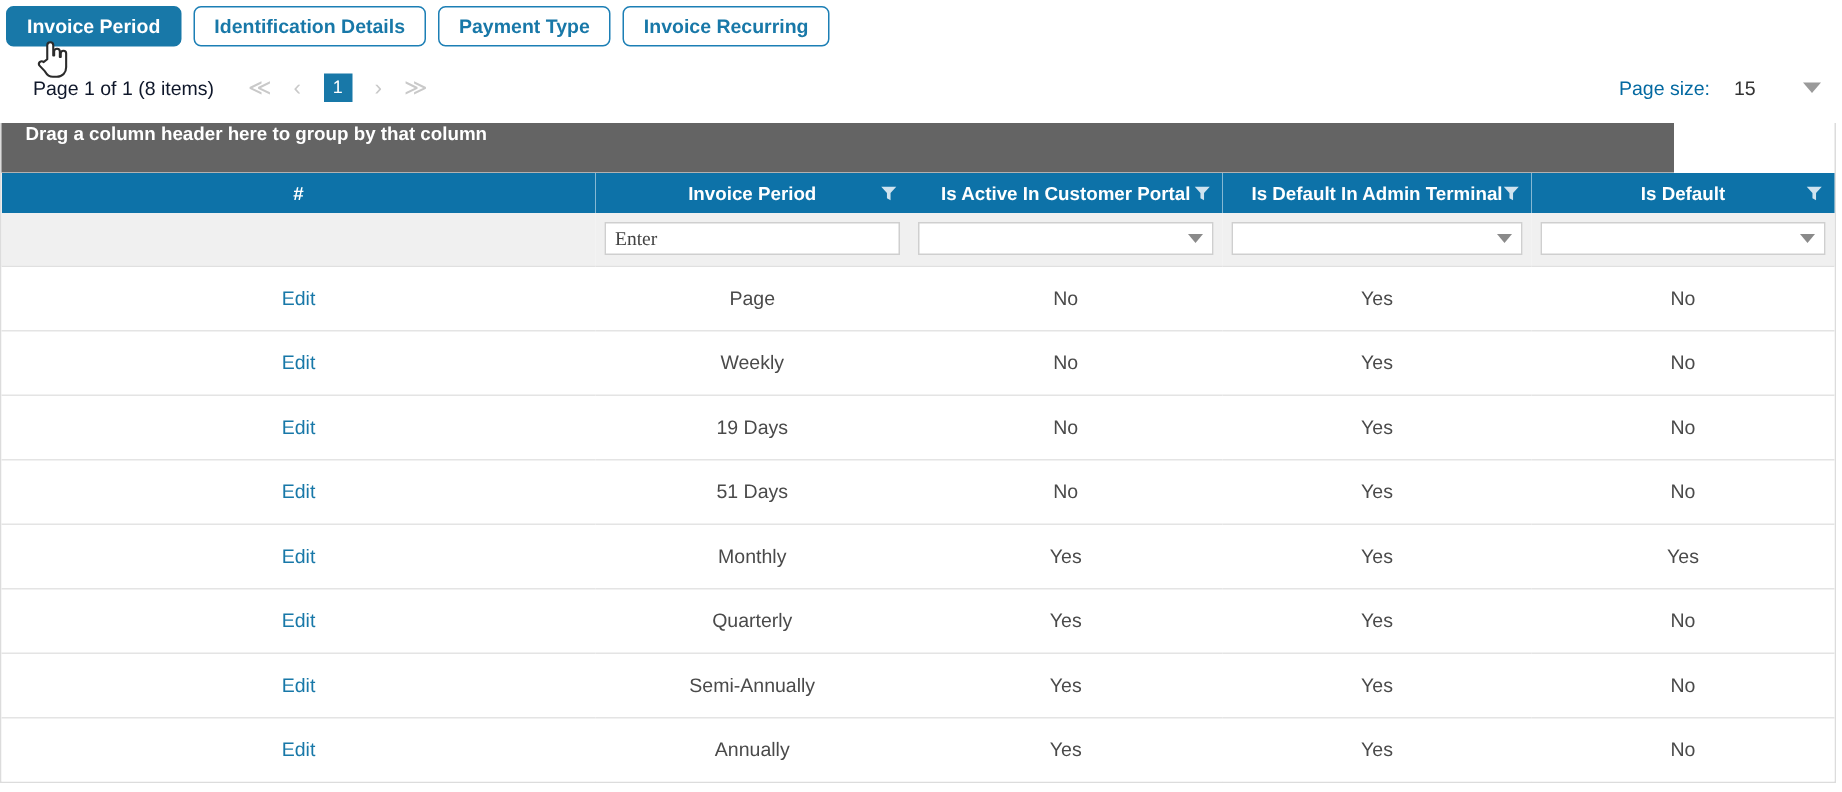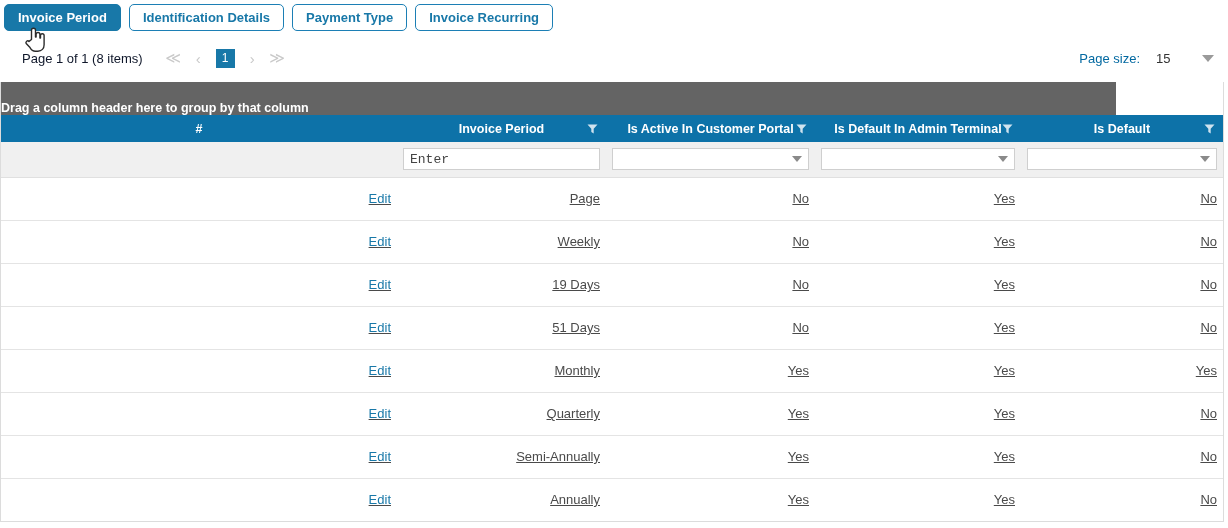--- a/index.html
+++ b/index.html
@@ -142,22 +142,22 @@
     border-bottom: 1px solid #dcdcdc;
   }
   .group-bar {
     height: 33px;
     width: 1115px;
     background: #646464;
     color: #ffffff;
     font-size: 12.5px;
     font-weight: bold;
     display: flex;
-    align-items: flex-end;
-    padding-left: 0;
+    align-items: flex-start;
+    padding-left: 16px;
   }
 
   table.g {
     width: 1222px;
     border-collapse: collapse;
     table-layout: fixed;
   }
   thead tr.hdr th {
     background: #0d72a8;
     color: #ffffff;
@@ -192,21 +192,21 @@
     height: 35px;
     padding: 0 6px;
     border: none;
   }
   .fi-text {
     width: 100%;
     height: 22px;
     border: 1px solid #cfcfcf;
     background: #ffffff;
     font-size: 13px;
-    font-family: Liberation Mono, monospace;
+    font-family: Liberation Serif, serif;
     color: #333333;
     padding: 0 6px;
     outline: none;
   }
   .fi-text::placeholder { color: #444444; opacity: 1; }
   .fi-select {
     width: 100%;
     height: 22px;
     border: 1px solid #cfcfcf;
     background: #ffffff;
@@ -223,24 +223,23 @@
     border-top: 6px solid #8a8a8a;
   }
 
   
   tbody tr.drow td {
     height: 43px;
     border-top: 1px solid #e4e4e4;
     background: #ffffff;
     font-size: 13px;
     color: #4a4a4a;
-    text-align: right;
+    text-align: center;
     padding: 0 6px;
     vertical-align: middle;
-    text-decoration: underline;
   }
   tbody tr.drow:first-child td { border-top: 1px solid #e0e0e0; }
   a.edit-link {
     color: #1878a8;
     text-decoration: none;
     font-size: 13px;
     cursor: pointer;
   }
 
   

